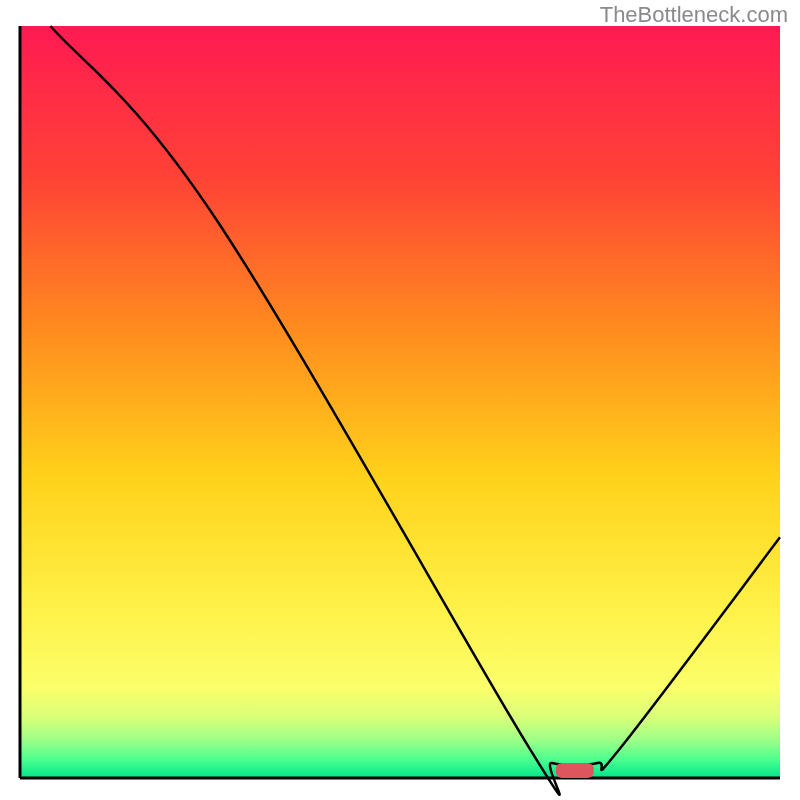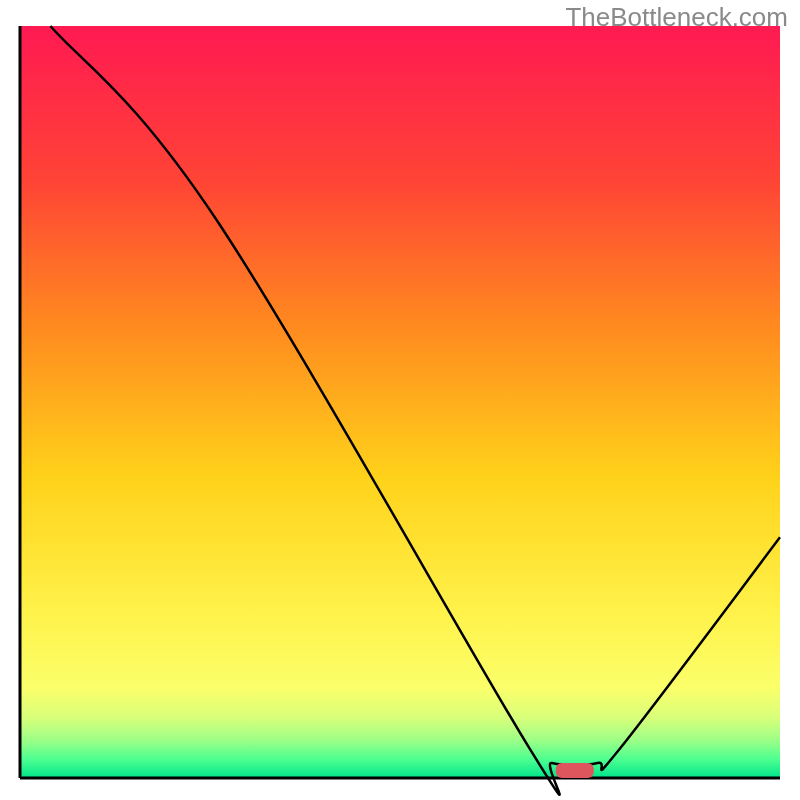--- a/index.html
+++ b/index.html
@@ -13,21 +13,21 @@
   .container {
     position: relative;
     width: 800px;
     height: 800px;
   }
   .watermark {
     position: absolute;
     top: 2px;
     right: 12px;
     font-family: Arial, Helvetica, sans-serif;
-    font-size: 26px;
+    font-size: 22px;
     color: #8a8a8a;
     font-weight: 500;
     z-index: 10;
   }
   svg {
     display: block;
   }
 </style>
 </head>
 <body>

